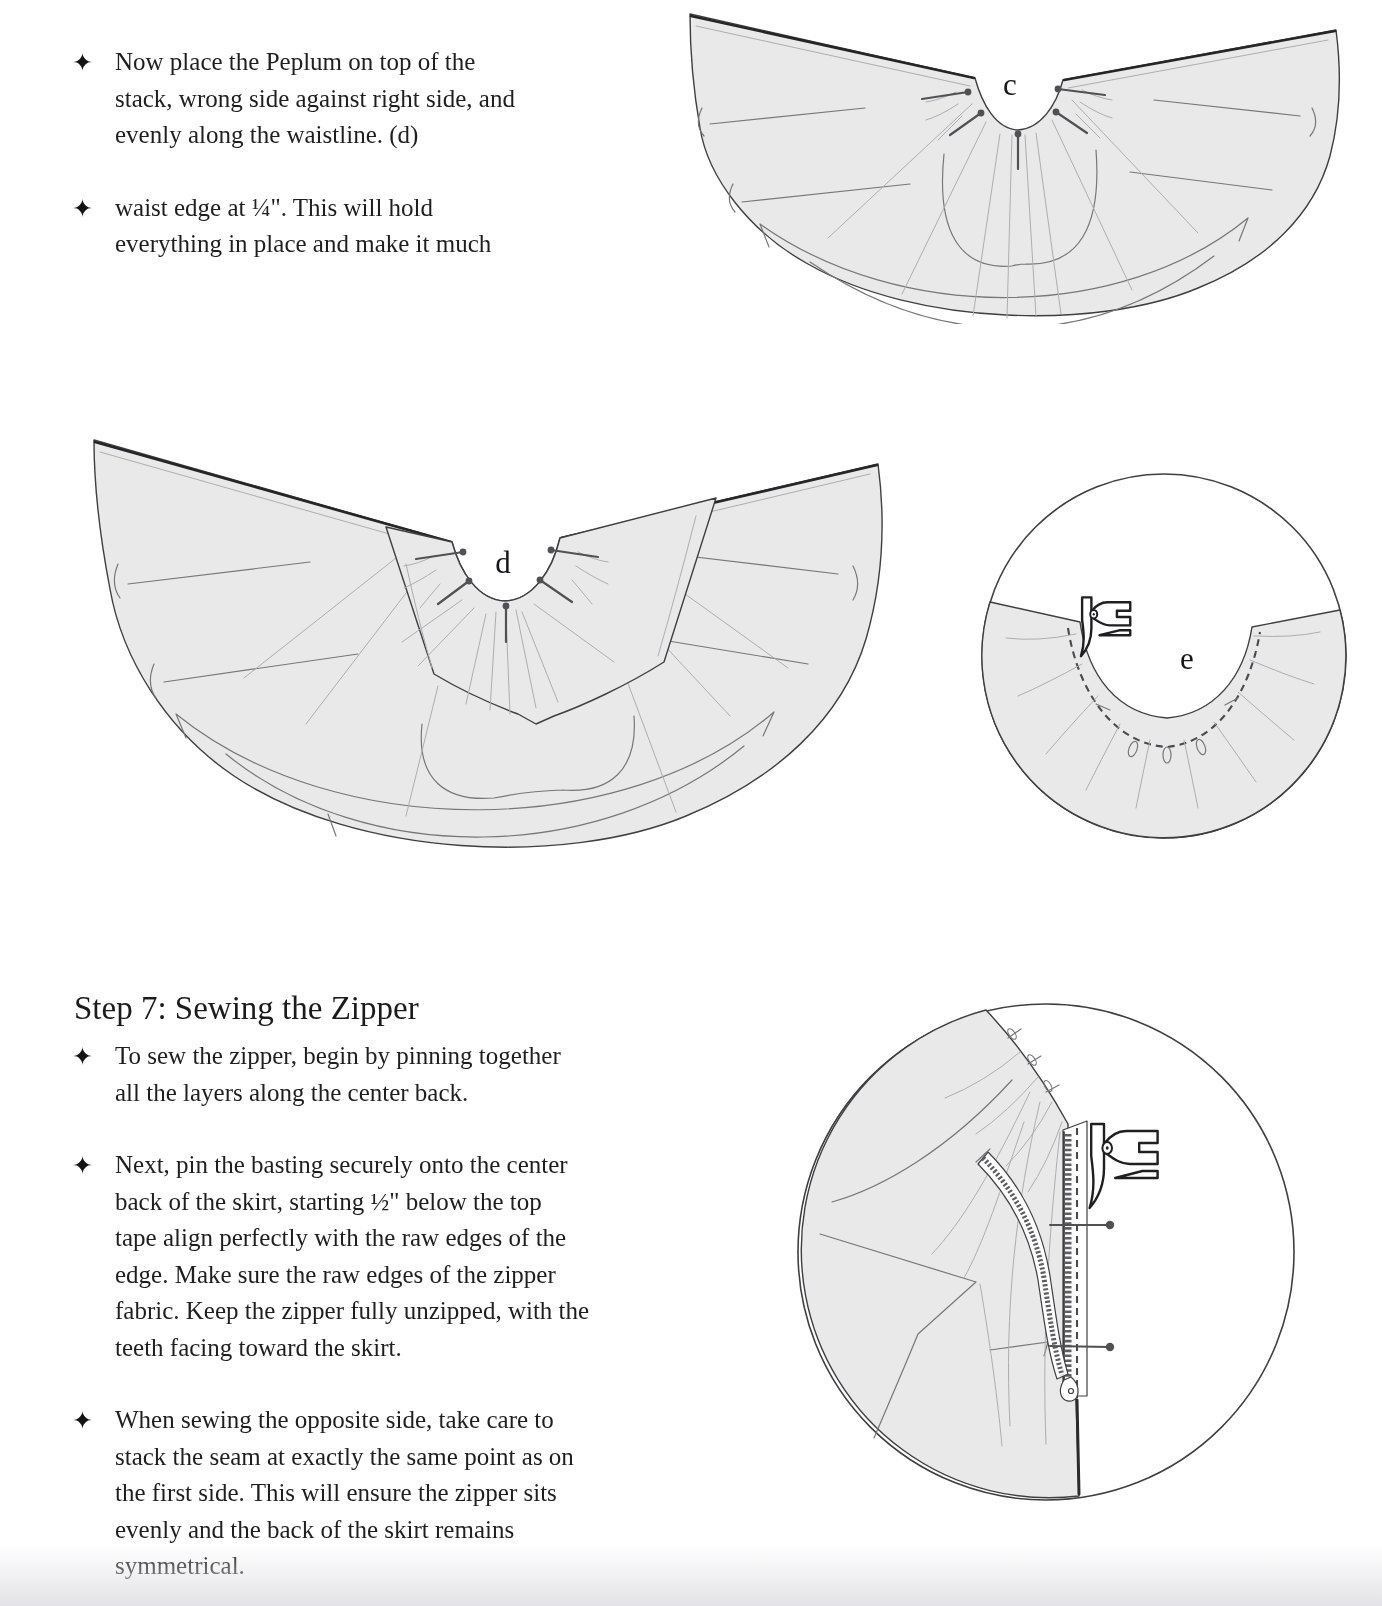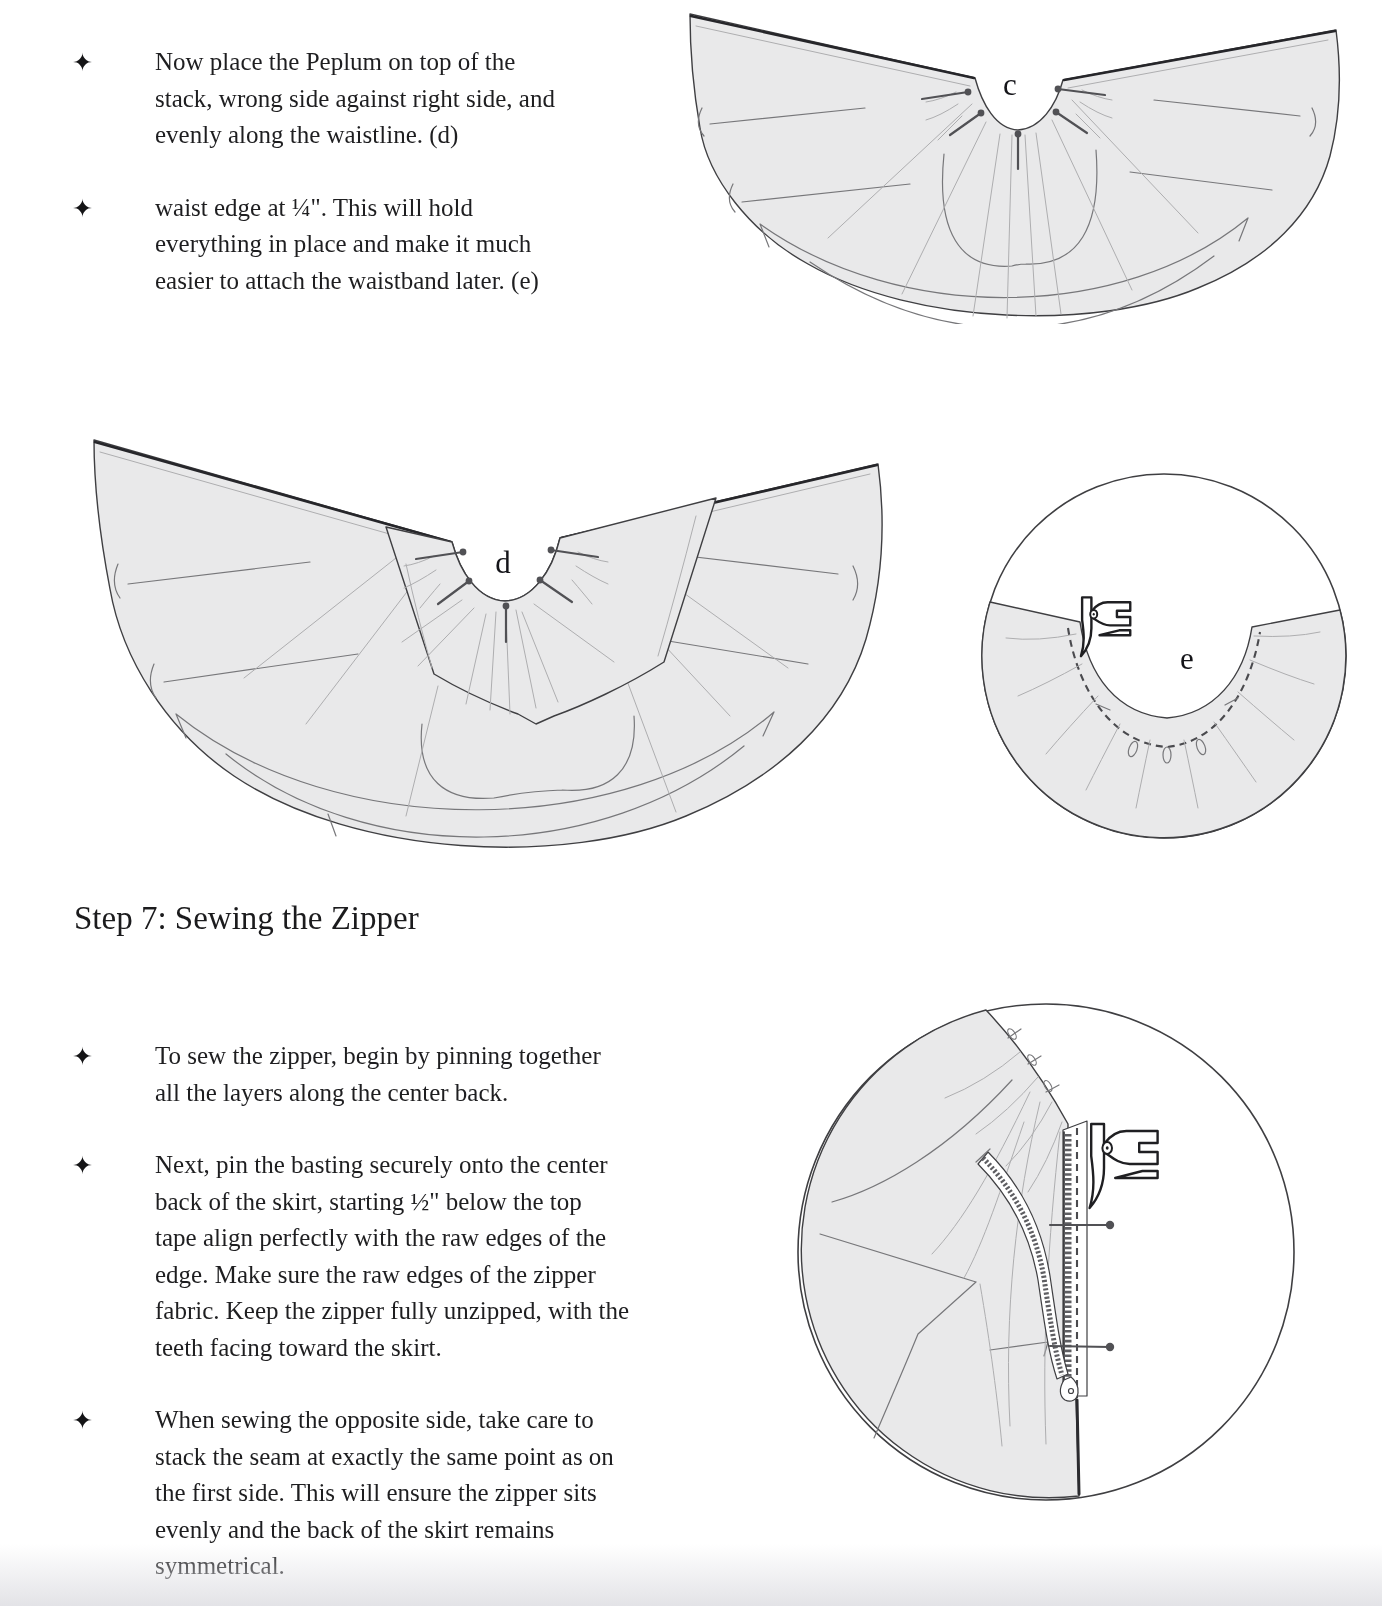--- a/index.html
+++ b/index.html
@@ -12,24 +12,24 @@
     color:#1e1e20;
   }
   .bullet-list{position:absolute;}
   .bullet{display:flex;align-items:flex-start;margin-bottom:36px;}
   .star{
     flex:none;width:43px;
     font-family:"DejaVu Sans",sans-serif;
     font-size:25px;line-height:37px;color:#141416;
   }
   .tline{
-    font-size:25px;line-height:36.5px;white-space:nowrap;margin-left:40px;
+    font-size:25px;line-height:36.5px;white-space:nowrap;
   }
   .heading{
-    position:absolute;left:74px;top:898px;
+    position:absolute;left:74px;top:988px;
     font-size:33px;line-height:40px;color:#1b1b1d;
   }
   .fig{position:absolute;}
   .bottom-fade{
     position:absolute;left:0;right:0;bottom:0;height:62px;
     background:linear-gradient(to bottom, rgba(230,230,233,0), rgba(224,224,228,0.9));
   }
   
   .vignette{fill:#ffffff;stroke:#3f3f42;stroke-width:1.6;}
   .fabric{stroke:#3f3f42;stroke-width:1.4;stroke-linejoin:round;}
@@ -59,21 +59,20 @@
           <div class="tline">Now place the Peplum on top of the</div>
           <div class="tline">stack, wrong side against right side, and</div>
           <div class="tline">evenly along the waistline. (d)</div>
         </div>
     </div>
     <div class="bullet">
       <span class="star">✦</span>
       <div>
           <div class="tline">waist edge at ¼". This will hold</div>
           <div class="tline">everything in place and make it much</div>
-          <div class="tline">easier to attach the waistband later. (e)</div>
         </div>
     </div>
   </div>
 
   <svg class="fig" style="left:660px;top:4px;" width="695" height="320" viewBox="0 0 695 320">
     <path class="fabric" d="M30,10 L315,74 C322,100 336,125 358,126 C380,125 396,102 403,76 L676,26 C682,72 680,114 670,152 C654,210 608,256 538,284 C438,326 256,322 148,260 C90,228 48,174 40,124 C33,84 30,42 30,10 Z" fill="#e9e9ea"></path>
     <path class="edge-dark" d="M31,12 L314,74"></path>
     <path class="edge-dark" d="M404,76 L675,27"></path>
     <path class="fold-light" d="M36,22 L310,82 M408,84 L668,36"></path>
     <path class="fold" d="M50,120 L205,104 M82,198 L250,180 M640,112 L494,96 M612,186 L470,168"></path>

